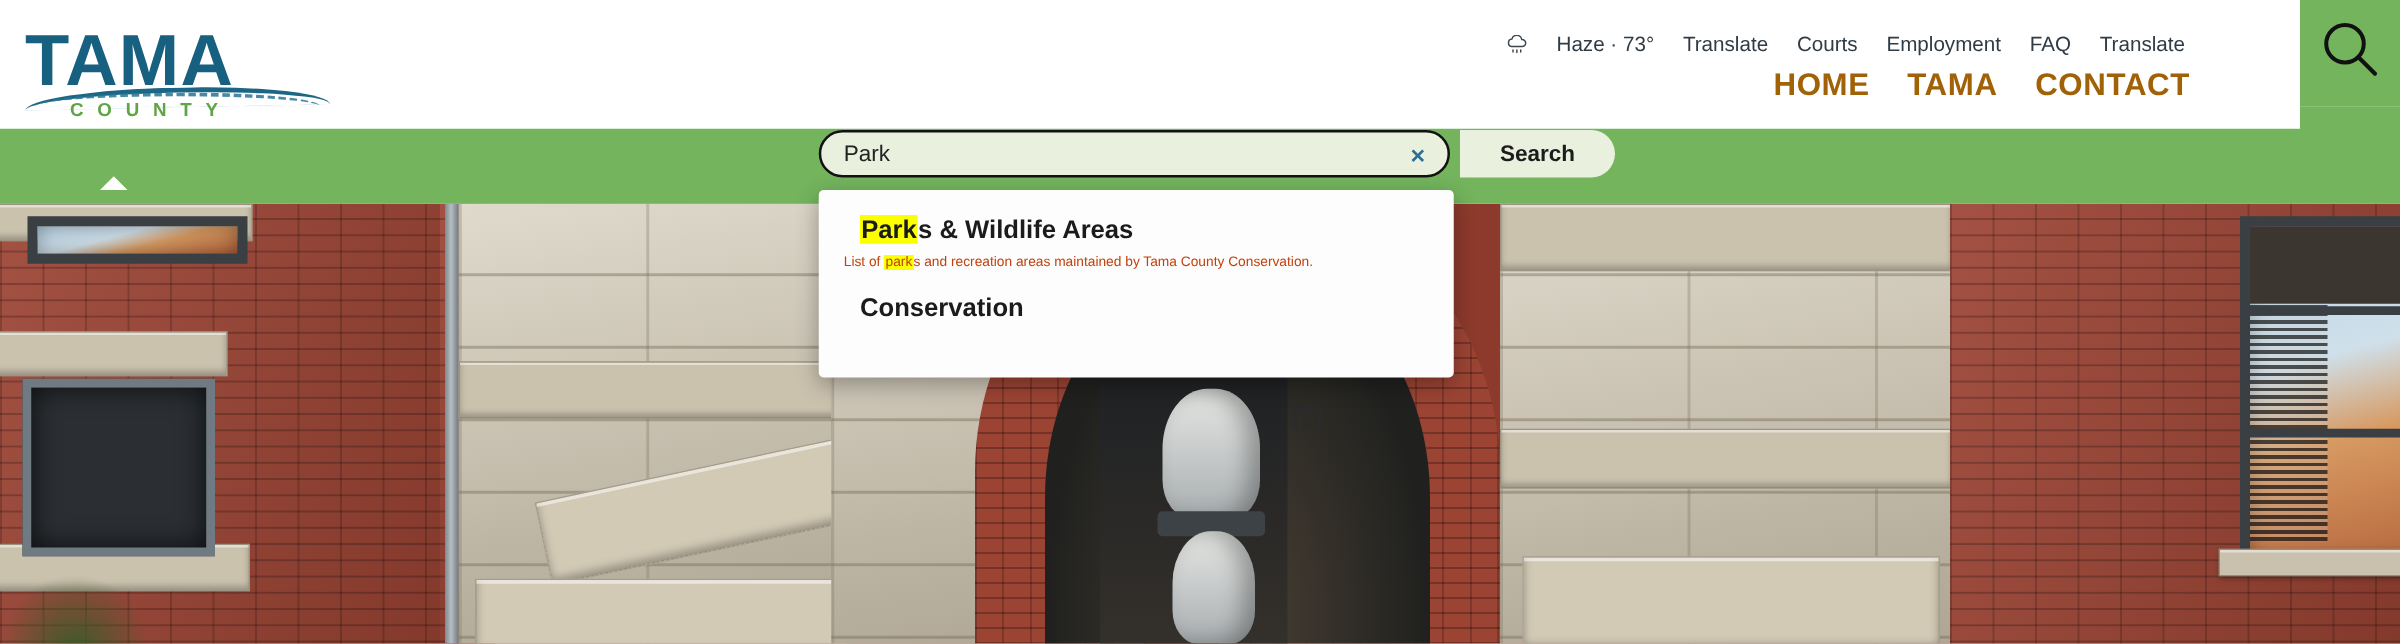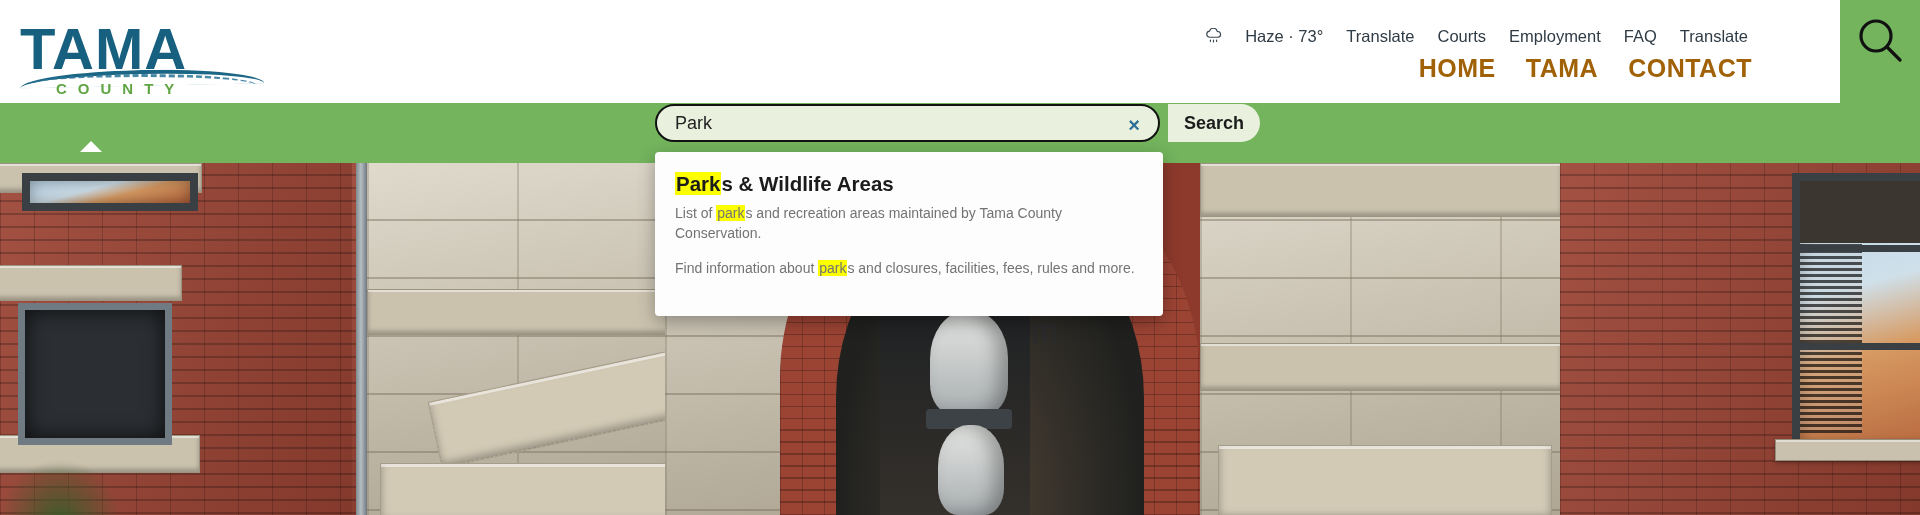--- a/index.html
+++ b/index.html
@@ -129,44 +129,44 @@
   .search-field input{
     border:0;outline:0;background:transparent;width:430px;margin-left:16px;
     font-size:18px;color:#222;font-family:"Liberation Sans", sans-serif;
   }
   .clear-btn{
     position:absolute;right:14px;top:7px;border:0;background:transparent;cursor:pointer;
     color:#2e6f95;font-size:20px;font-weight:bold;line-height:1;padding:2px 4px;
     font-family:"Liberation Sans", sans-serif;
   }
   .search-btn{
-    margin-left:8px;height:38px;padding:0 16px;border:0;cursor:pointer;
+    margin-left:8px;height:38px;padding:0 32px;border:0;cursor:pointer;
     background:#e9f1de;border-radius:0 19px 19px 0;
     font-size:18px;font-weight:bold;color:#1c1c1c;font-family:"Liberation Sans", sans-serif;
   }
   .caret{
     position:absolute;left:80px;top:141px;width:0;height:0;
     border-left:11px solid transparent;border-right:11px solid transparent;
     border-bottom:11px solid #ffffff;z-index:19;
   }
 
   
   .suggest{
     position:absolute;left:655px;top:152px;width:508px;
     background:#fdfdfd;border-radius:4px;z-index:17;
     box-shadow:0 6px 18px rgba(0,0,0,.30);
     padding:12px 0 14px 0;box-sizing:border-box;
   }
   .sg-item{padding:7px 20px 8px 20px;cursor:pointer;}
   .sg-title{
     font-size:20.5px;font-weight:bold;color:#1b1b1b;line-height:1.25;
-    font-family:"Liberation Sans", sans-serif;margin:0 0 6px 0;
+    font-family:"Liberation Sans", sans-serif;margin:0 0 6px 13px;
   }
   .sg-desc{
-    font-size:14px;color:#737373;line-height:1.45;
+    font-size:11px;color:#c2410c;line-height:1.45;
     font-family:"Liberation Sans", sans-serif;margin:0;
   }
   mark{background:#fbff00;color:inherit;padding:0 1px;}
 </style>
 </head>
 <body>
 
 <div id="page">
 
   <div class="hero">
@@ -272,21 +272,21 @@
 
   <div class="suggest">
 
     <div class="sg-item">
       <p class="sg-title"><span></span><mark>Park</mark><span>s &amp; Wildlife Areas</span></p>
       <p class="sg-desc"><span>List of </span><mark>park</mark><span>s and recreation areas maintained by Tama County Conservation.</span></p>
     </div>
 
 
     <div class="sg-item">
-      <p class="sg-desc"><span>Find information about </span><mark>park</mark><span>s and closures, facilities, fees, rules and more.</span></p>
+      <p class="sg-title"><span>Conservation</span><span></span></p>
     </div>
 
     <div class="sg-item">
     </div>
 
   </div>
 
 </div>
 
 </body></html>

